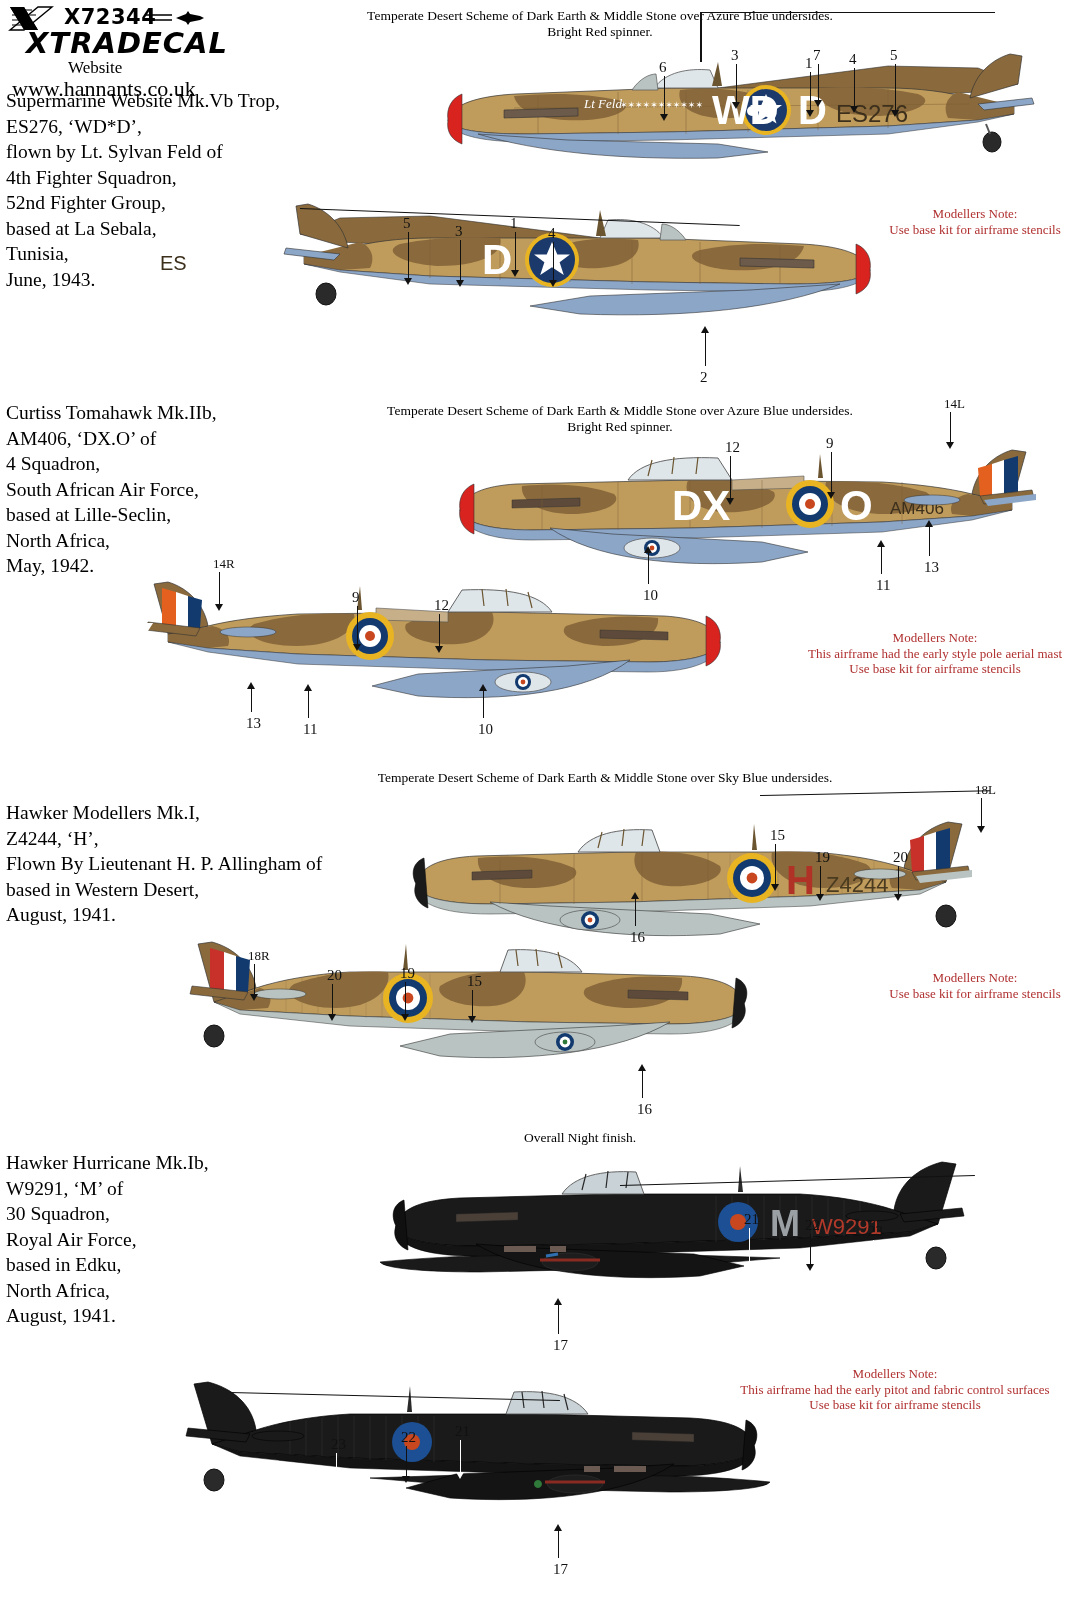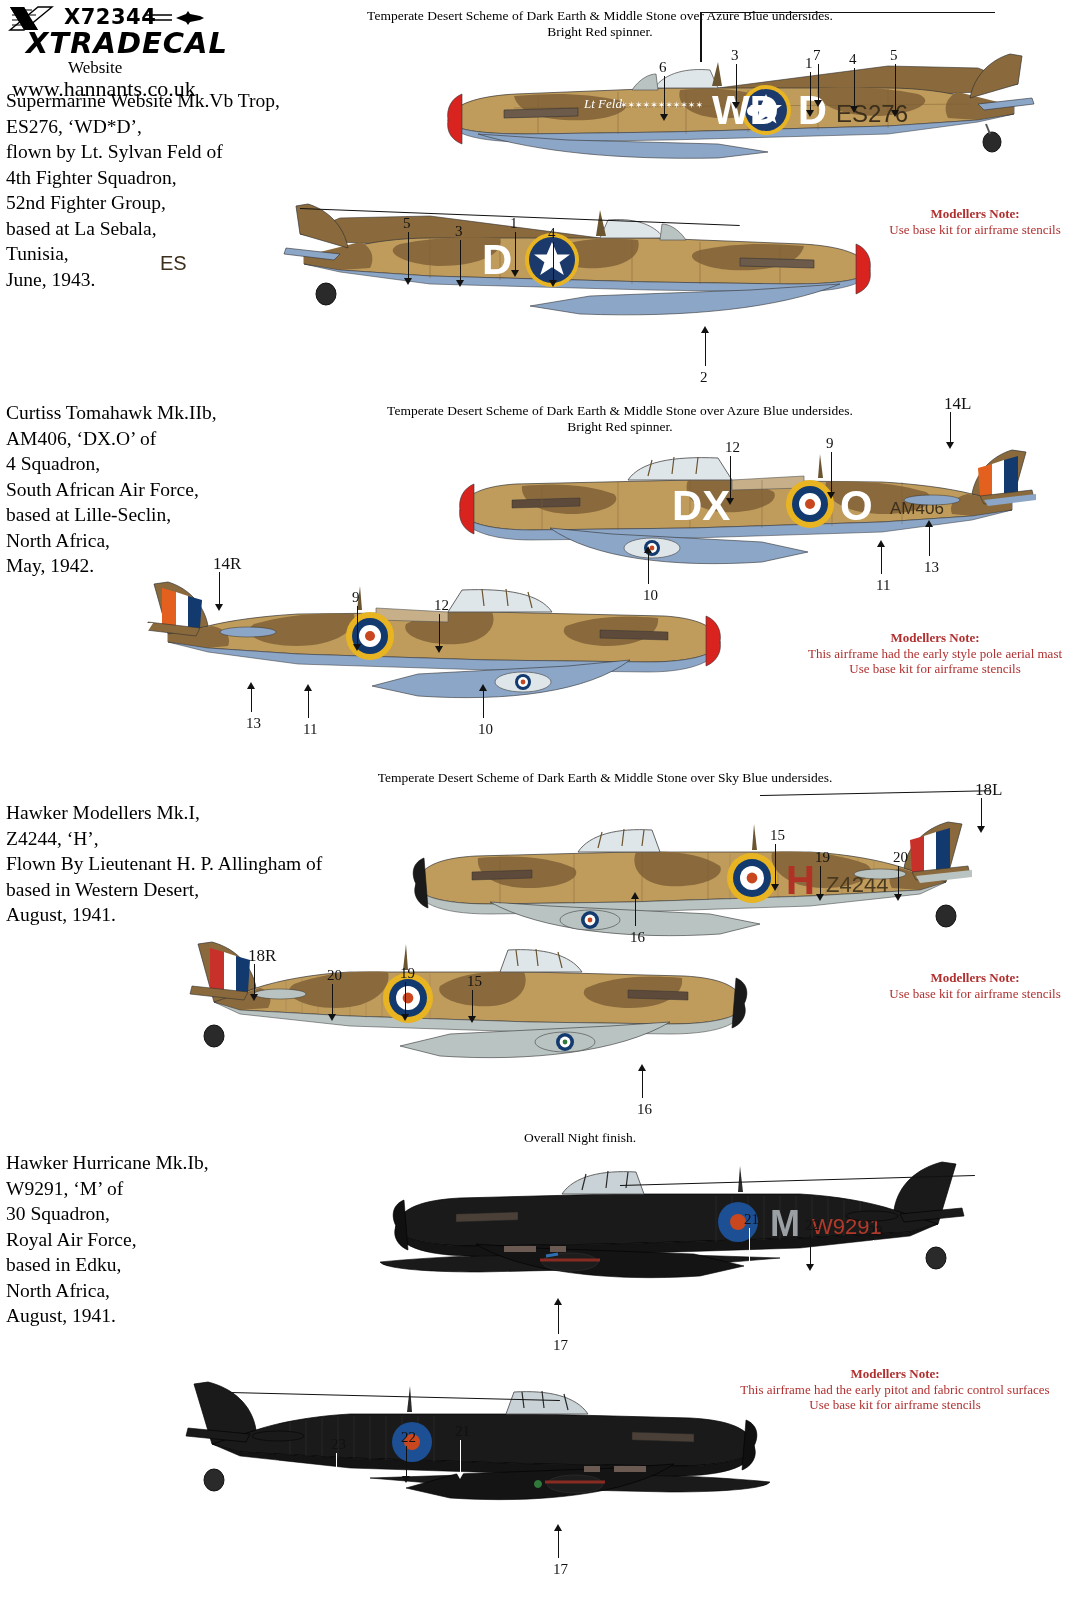--- a/index.html
+++ b/index.html
@@ -18,25 +18,25 @@
 
   
   .desc{position:absolute;left:6px;font-size:19.5px;line-height:25.5px;}
   .desc div{white-space:nowrap;}
 
   
   .scheme{position:absolute;text-align:center;font-size:13.5px;line-height:16px;}
 
   
   .mnote{position:absolute;text-align:center;color:#b03030;font-size:13px;line-height:15.5px;}
-  .mnote .mt{font-weight:bold;}
+  .mnote .mt{font-weight:normal;}
 
   
   .cal{position:absolute;font-size:15px;line-height:15px;color:#111;font-family:"Liberation Serif",serif;}
-  .cal.sm{font-size:17px;}
+  .cal.sm{font-size:13px;}
   .lead{position:absolute;background:#111;width:1px;}
   .lead.w{background:#fff;}
   .arrow{position:absolute;width:0;height:0;border-left:4px solid transparent;border-right:4px solid transparent;border-top:7px solid #111;}
   .arrow.w{border-top-color:#fff;}
   .thin{position:absolute;height:1px;background:#111;transform-origin:0 0;}
 
   
   .plane{position:absolute;}
   .plane svg{display:block;overflow:visible;}
   .flip{transform:scaleX(-1);}

